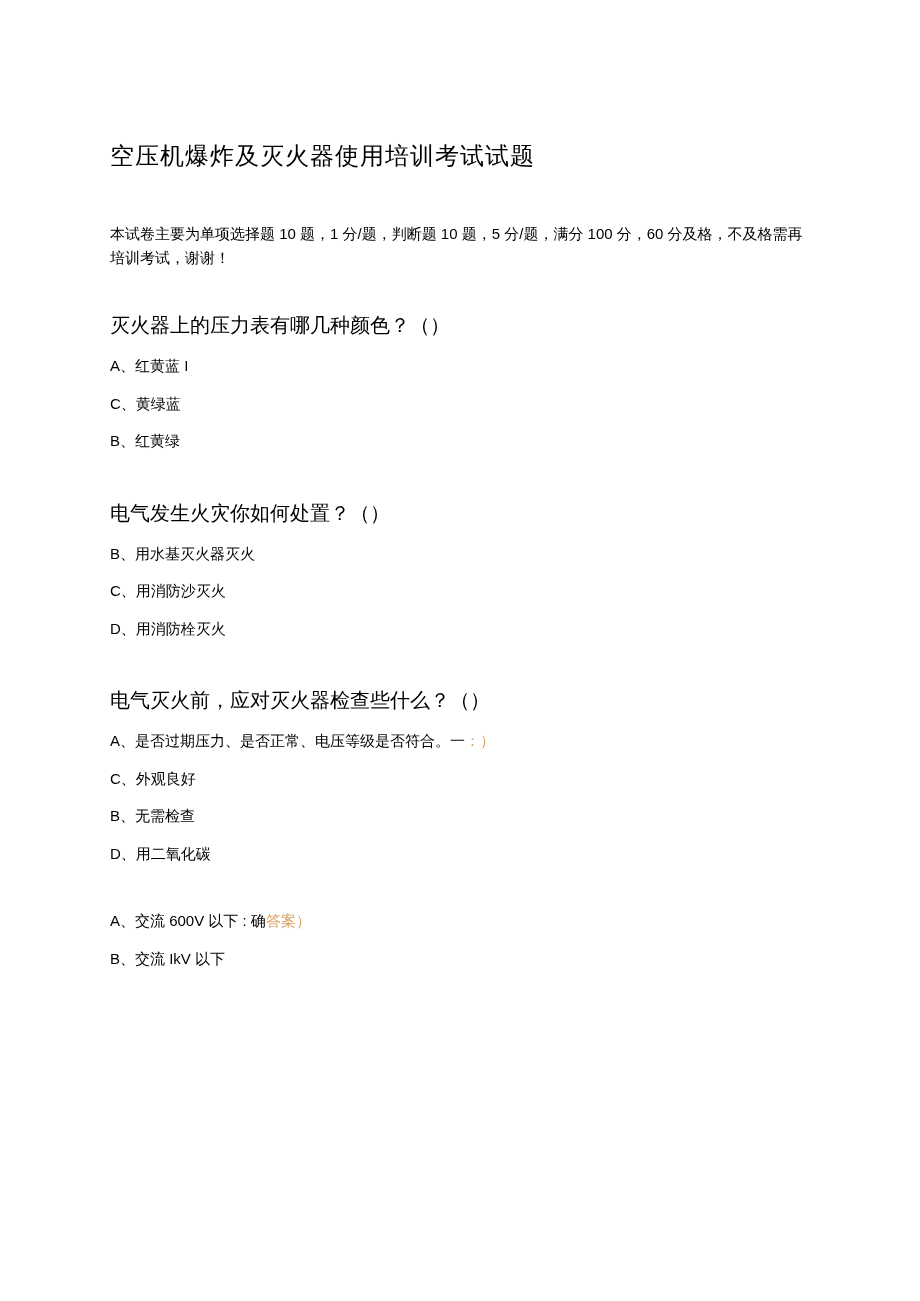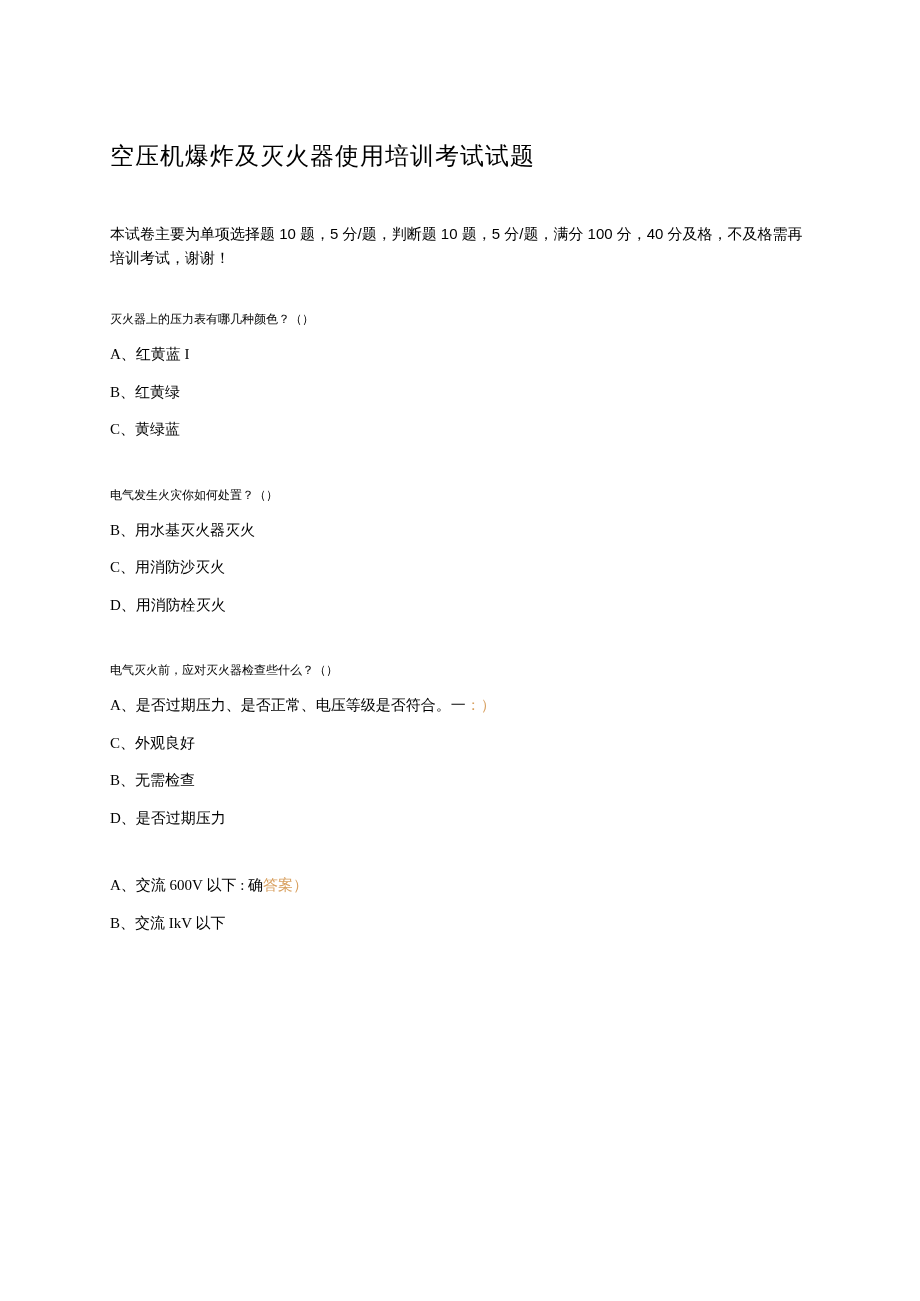--- a/index.html
+++ b/index.html
@@ -20,69 +20,69 @@
       margin-bottom: 50px;
       letter-spacing: 1px;
     }
     .intro {
       font-size: 15px;
       line-height: 1.6;
       margin-bottom: 40px;
       font-family: Arial, "SimSun", sans-serif;
     }
     .question {
-      font-size: 12px;
+      font-size: 20px;
       margin-bottom: 15px;
       line-height: 1.5;
     }
     .option {
       font-size: 15px;
       margin-bottom: 15px;
-      font-family: Liberation Serif, serif;
+      font-family: Liberation Sans, sans-serif;
       line-height: 1.5;
     }
     .block-gap {
       height: 30px;
     }
     .answer-mark {
       color: #d8a060;
     }
     .inline-answer {
       color: #d8a060;
     }
   </style>
 </head>
 <body>
 
 <div class="page">
   <div class="title">空压机爆炸及灭火器使用培训考试试题</div>
 
-  <div class="intro">本试卷主要为单项选择题 10 题，5 分/题，判断题 10 题，5 分/题，满分 100 分，40 分及格，不及格需再培训考试，谢谢！</div>
+  <div class="intro">本试卷主要为单项选择题 10 题，1 分/题，判断题 10 题，5 分/题，满分 100 分，60 分及格，不及格需再培训考试，谢谢！</div>
 
   <div class="question">灭火器上的压力表有哪几种颜色？（）</div>
   <div class="option">A、红黄蓝 I</div>
+  <div class="option">C、黄绿蓝</div>
   <div class="option">B、红黄绿</div>
-  <div class="option">C、黄绿蓝</div>
 
   <div class="block-gap"></div>
 
   <div class="question">电气发生火灾你如何处置？（）</div>
   <div class="option">B、用水基灭火器灭火</div>
   <div class="option">C、用消防沙灭火</div>
   <div class="option">D、用消防栓灭火</div>
 
   <div class="block-gap"></div>
 
   <div class="question">电气灭火前，应对灭火器检查些什么？（）</div>
   <div class="option">
     <span>A、是否过期压力、是否正常、电压等级是否符合。一</span><span class="answer-mark">：）</span>
   </div>
   <div class="option">C、外观良好</div>
   <div class="option">B、无需检查</div>
-  <div class="option">D、是否过期压力</div>
+  <div class="option">D、用二氧化碳</div>
 
   <div class="block-gap"></div>
 
   <div class="option">
     <span>A、交流 600V 以下 : 确</span><span class="answer-mark">答案）</span>
   </div>
   <div class="option">B、交流 IkV 以下</div>
 
 </div>
 

